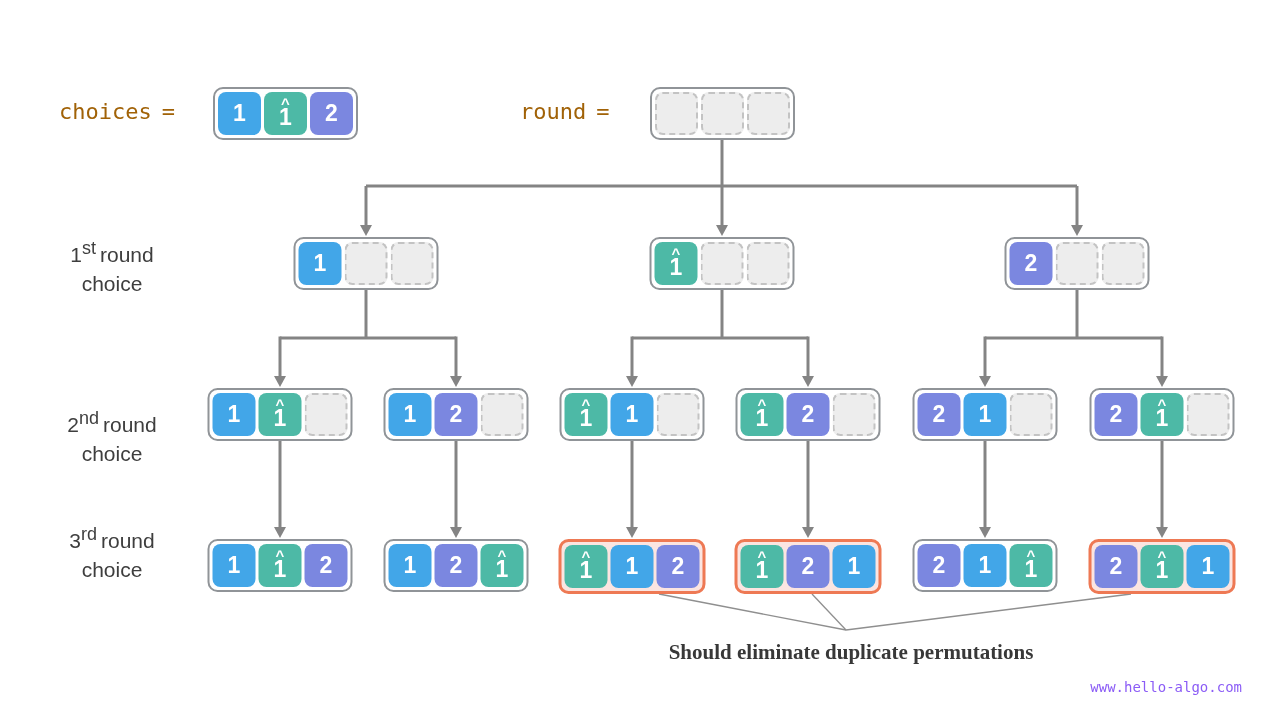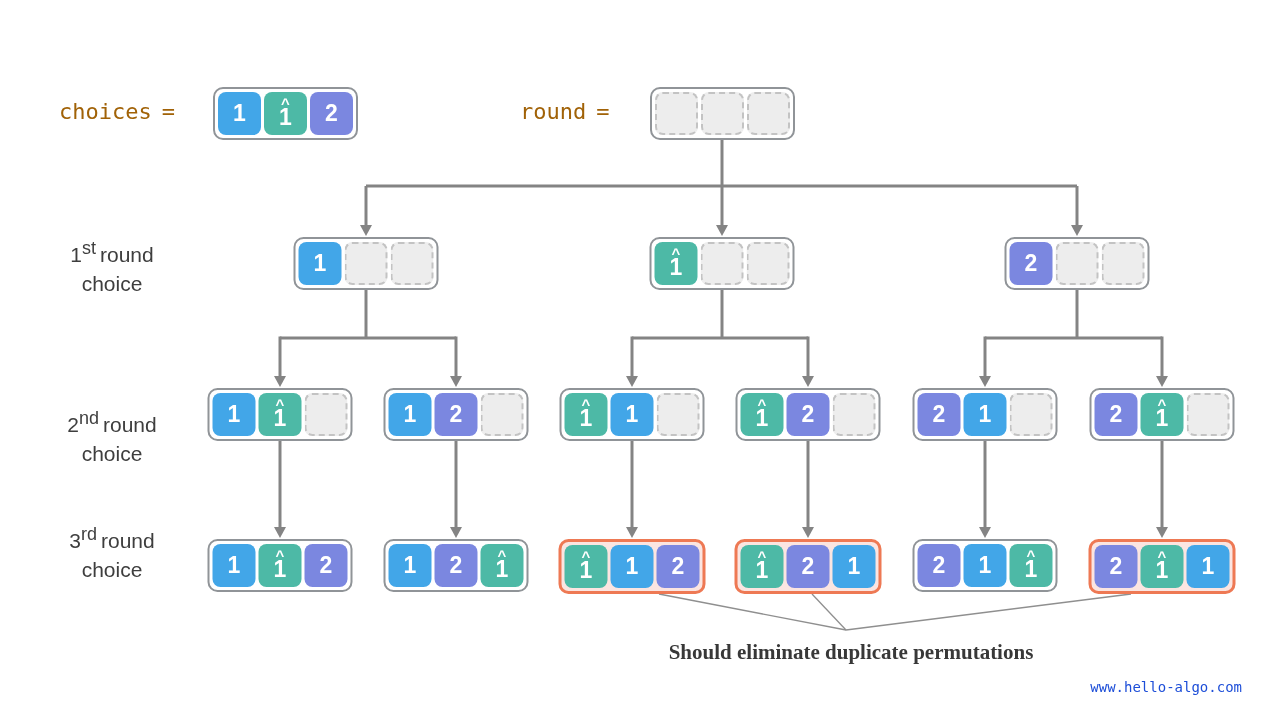--- a/index.html
+++ b/index.html
@@ -38,21 +38,21 @@
   .cell .num{line-height:19px;}
 
   .row-label{position:absolute;left:32px;width:160px;text-align:center;
              font-size:21px;line-height:29px;color:#3e3e3e;}
   .row-label sup{font-size:18px;}
   .row-label .rest{margin-left:4px;}
 
   .annotation{position:absolute;left:851px;top:640px;transform:translateX(-50%);
               white-space:nowrap;font-size:21px;font-weight:bold;color:#383838;font-family:Liberation Serif, serif;}
   .watermark{position:absolute;right:38px;top:679px;font-family:"DejaVu Sans Mono",monospace;
-             font-size:14px;color:#1d4ed8;}
+             font-size:14px;color:#8b5cf6;}
 </style>
 </head>
 <body>
 
 <div class="canvas">
 
   <svg class="wires" viewBox="0 0 1280 720">
     <g>
       <path class="conn" d="M722 140 V227"></path>
       <path class="conn" d="M366 186 H1077"></path>

